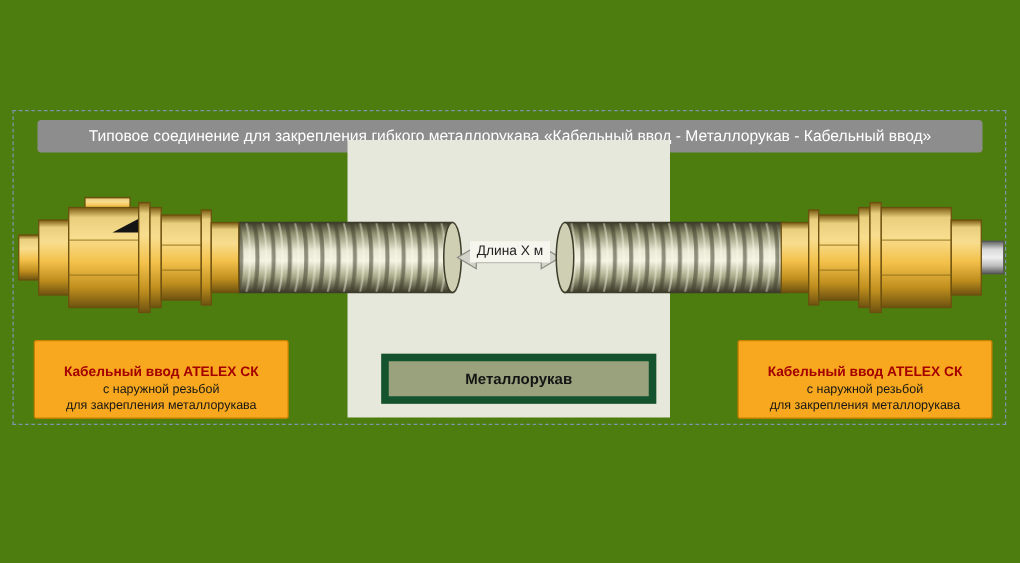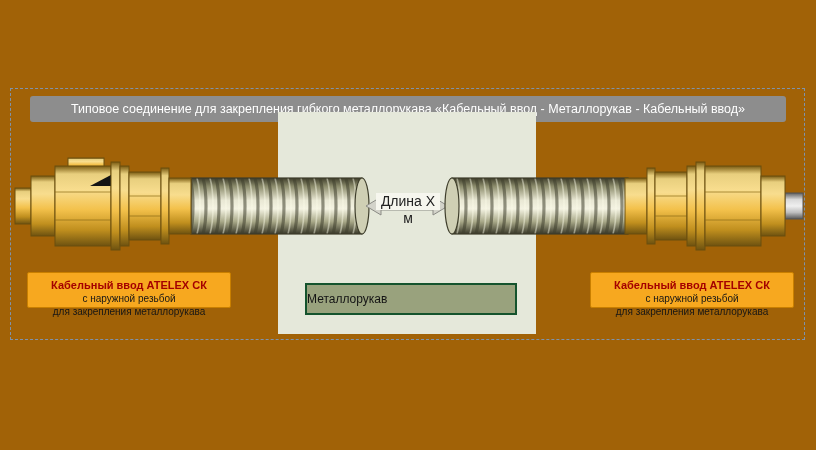--- a/index.html
+++ b/index.html
@@ -1,48 +1,48 @@
 <!DOCTYPE html>
 <html><head>
 <meta charset="utf-8">
 <style>
   html,body{margin:0;padding:0;background:#ffffff;}
   .canvas{
-    position:relative;width:816px;height:450px;background:#a16207;
+    position:relative;width:816px;height:450px;background:#4d7c0f;
     font-family:"Liberation Sans", sans-serif;overflow:hidden;
   }
   .frame{
     position:absolute;left:10px;top:88px;width:793px;height:250px;
     border:1px dashed #7f93ab;background:transparent;
   }
   .header-bar{
     position:absolute;left:30px;top:96px;width:756px;height:26px;
     background:#8d8d8d;border-radius:3px;color:#ffffff;
     font-size:12.5px;line-height:26px;text-align:center;white-space:nowrap;
   }
   .center-panel{
     position:absolute;left:278px;top:112px;width:258px;height:222px;
     background:#e5e8da;
   }
   .drawing{position:absolute;left:0;top:0;width:816px;height:450px;}
   .arrow-label{
     position:absolute;left:376px;top:193px;width:64px;height:17px;
-    background:#f6f6ee;font-size:14px;line-height:17px;text-align:center;
+    background:#f6f6ee;font-size:11px;line-height:17px;text-align:center;
     color:#222222;
   }
   .hose-box{
     position:absolute;left:305px;top:283px;width:208px;height:28px;
-    background:#99a27d;border:2px solid #14532d;
-    font-size:12px;font-weight:normal;color:#141414;
-    line-height:28px;
+    background:#99a27d;border:6px solid #14532d;
+    font-size:12px;font-weight:bold;color:#141414;
+    line-height:28px;text-align:center;
   }
   .gland-label{
-    position:absolute;top:272px;width:204px;height:36px;
+    position:absolute;top:272px;width:204px;height:63px;
     background:#f7a81f;border:1px solid #c97f00;border-radius:2px;
-    text-align:center;padding-top:6px;box-sizing:border-box;
+    text-align:center;padding-top:19px;box-sizing:border-box;
   }
   .gland-label.left{left:27px;}
   .gland-label.right{left:590px;}
   .gland-label .t{display:block;font-size:11px;font-weight:bold;color:#a40000;line-height:13px;}
   .gland-label .s{display:block;font-size:10px;color:#161616;line-height:13px;}
 </style>
 </head>
 <body>
 
 <div class="canvas">

